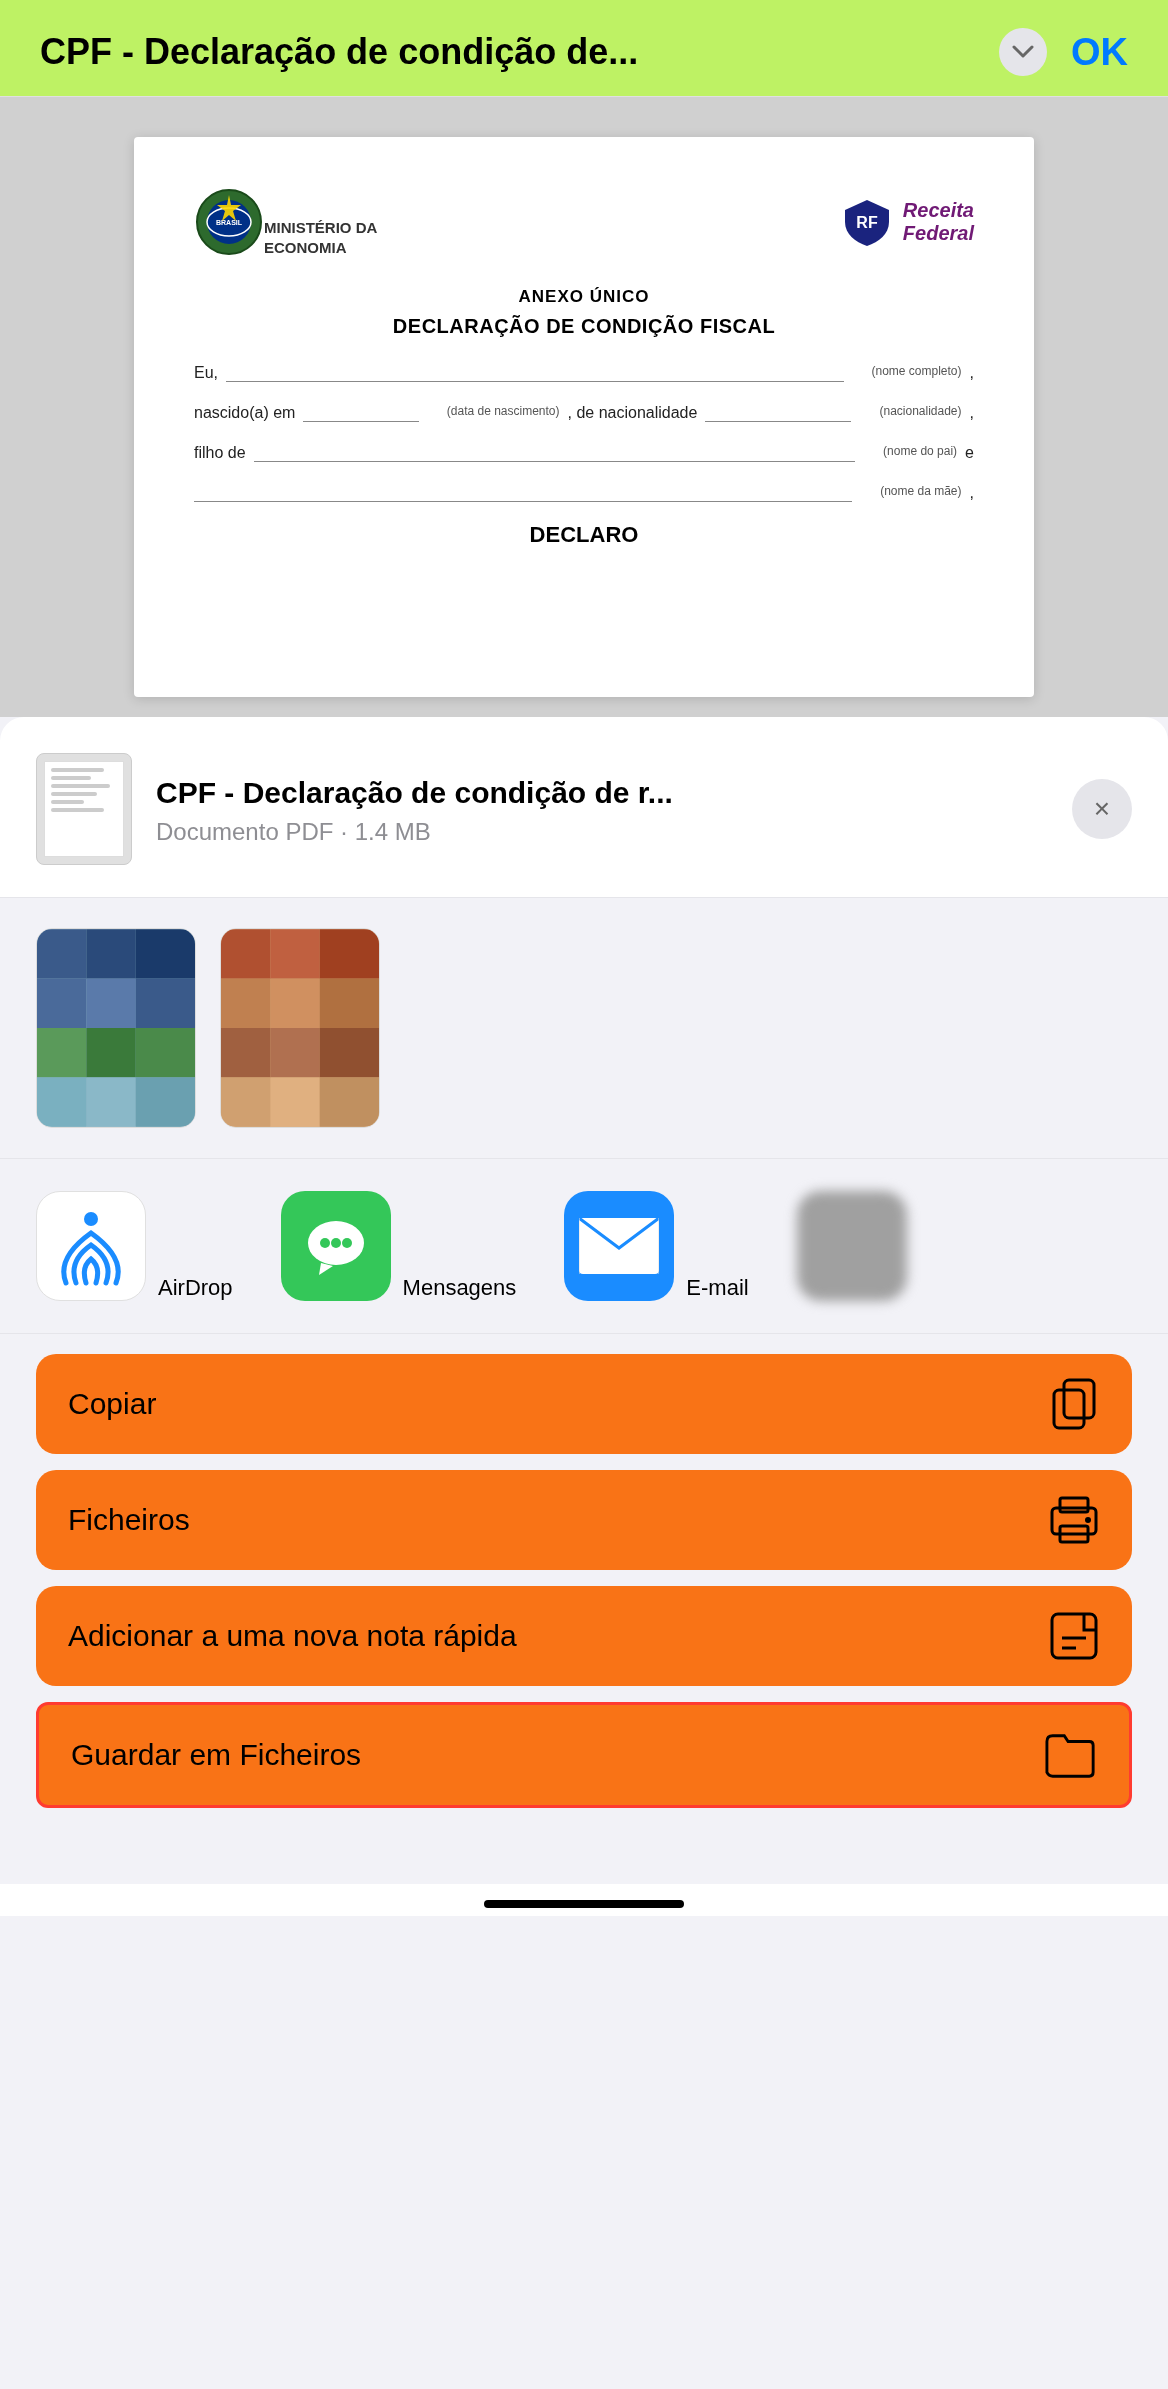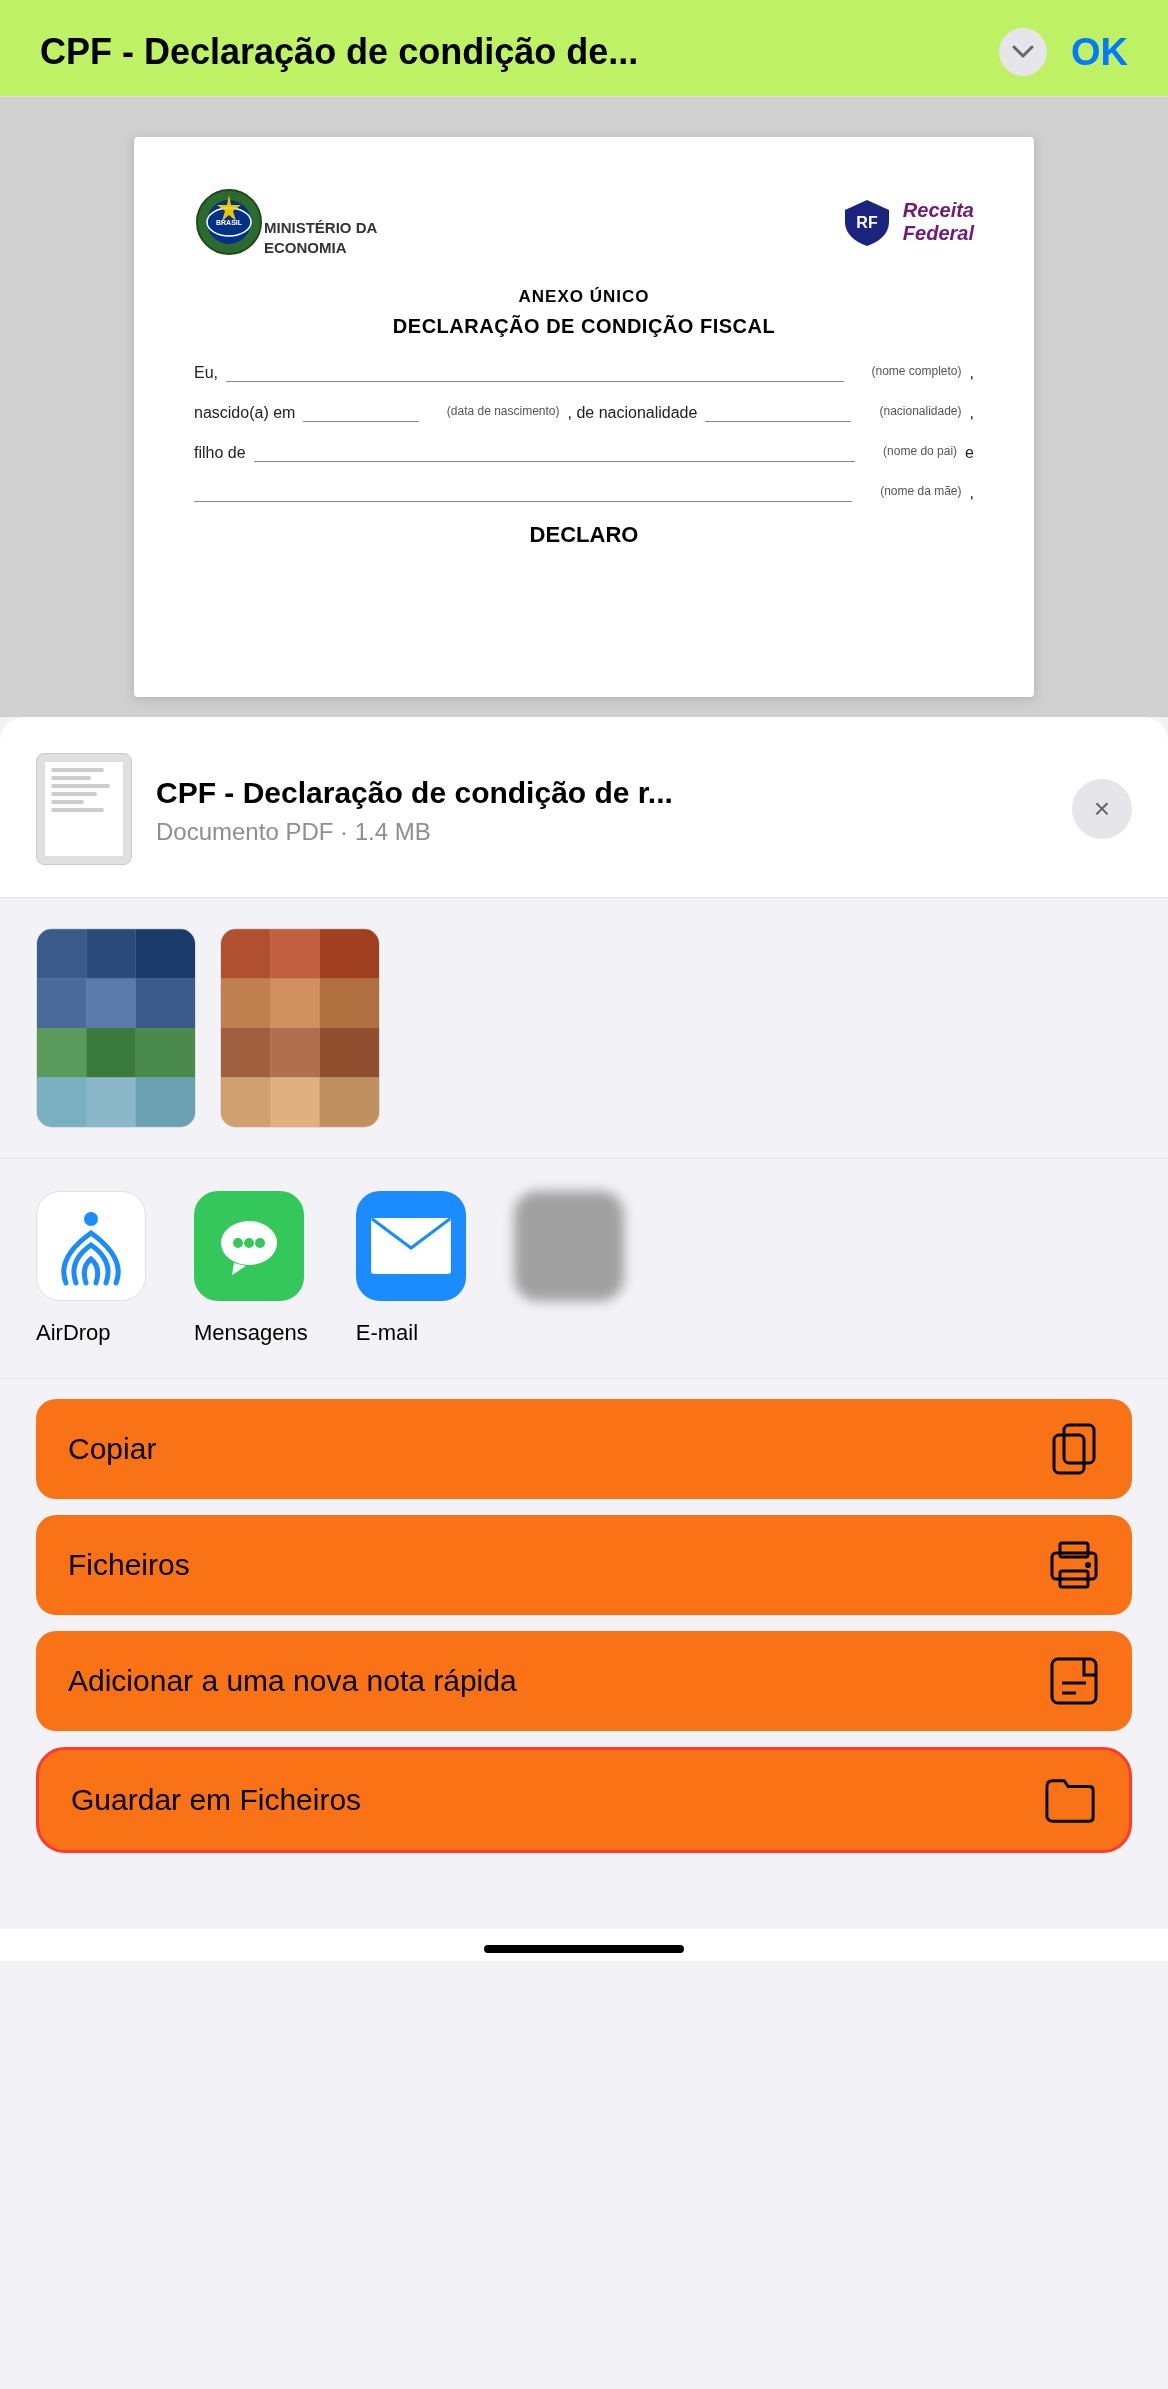--- a/index.html
+++ b/index.html
@@ -240,23 +240,23 @@
     .app-share-row {
       background: #f2f2f7;
       padding: 32px 36px;
       display: flex;
       gap: 48px;
       overflow-x: auto;
       border-bottom: 1px solid #e5e5ea;
     }
     .app-share-item {
       display: flex;
-      flex-direction: column;
-      align-items: flex-start;
-      gap: 19px;
+      flex-direction: row;
+      align-items: flex-end;
+      gap: 12px;
       flex-shrink: 0;
     }
     .app-icon {
       width: 110px;
       height: 110px;
       border-radius: 24px;
       display: flex;
       align-items: center;
       justify-content: center;
     }
@@ -581,21 +581,21 @@
           <svg width="52" height="52" viewBox="0 0 52 52" fill="none">
             <rect x="4" y="4" width="44" height="44" rx="6" fill="none" stroke="#000" stroke-width="3"></rect>
             <path d="M36 4 L36 20 L48 20" fill="none" stroke="#000" stroke-width="3"></path>
             <line x1="14" y1="28" x2="38" y2="28" stroke="#000" stroke-width="3"></line>
             <line x1="14" y1="38" x2="28" y2="38" stroke="#000" stroke-width="3"></line>
           </svg>
         </div>
       </div>
     </div>
 
-    <div class="action-group" style="border: 3px solid #ff3b30; border-radius: 29px;">
+    <div class="action-group" style="border: 3px solid #ff3b30; border-radius: 12px;">
       <div class="action-item">
         <span class="action-label">Guardar em Ficheiros</span>
         <div class="action-icon">
           <svg width="54" height="48" viewBox="0 0 54 48" fill="none">
             <path d="M2 10 Q2 4 8 4 L20 4 L24 10 L46 10 Q50 10 50 14 L50 42 Q50 46 46 46 L8 46 Q4 46 2 42 Z" fill="none" stroke="#000" stroke-width="3"></path>
           </svg>
         </div>
       </div>
     </div>
 

